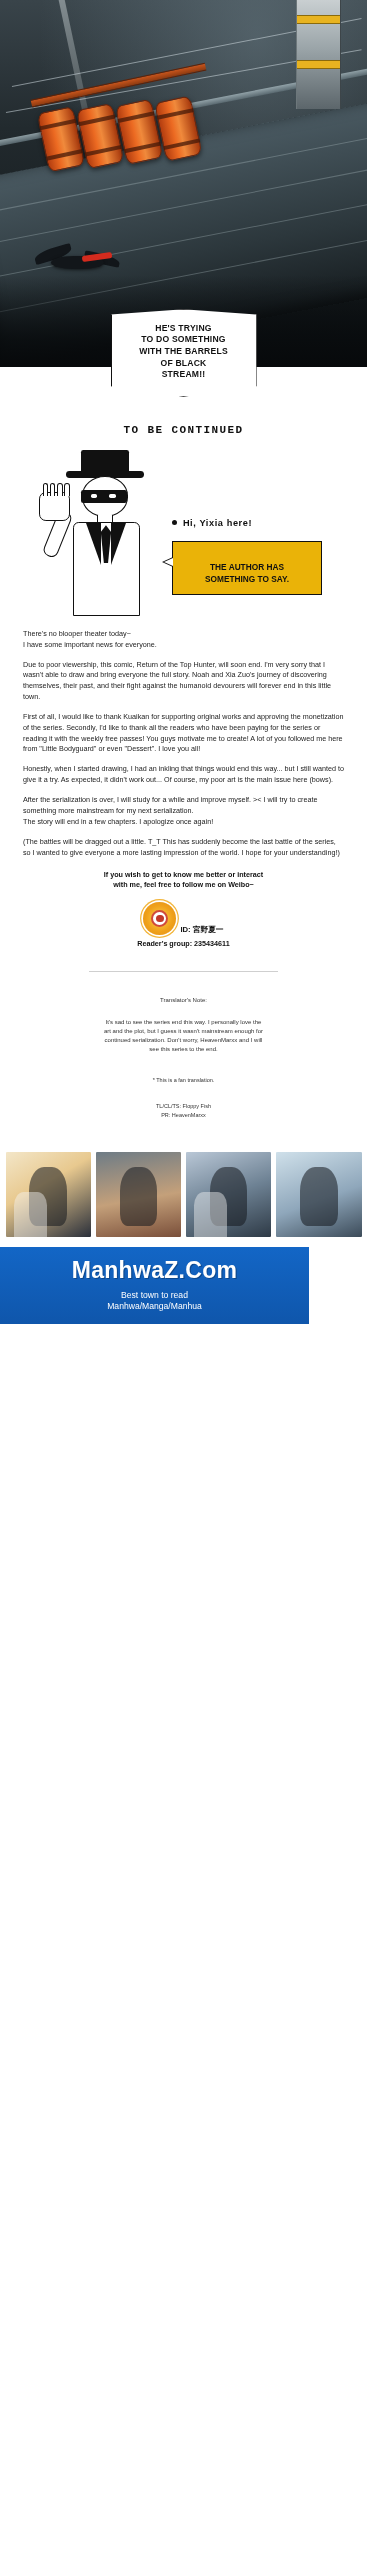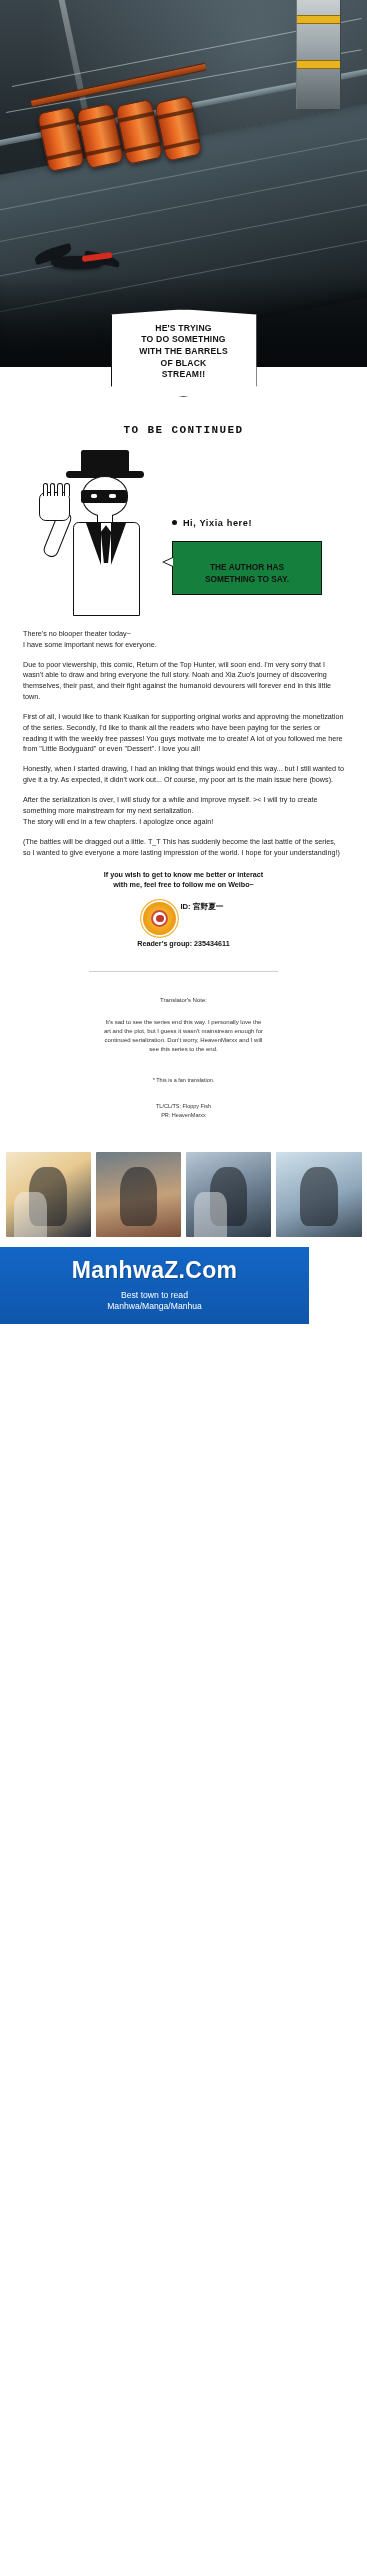--- a/index.html
+++ b/index.html
@@ -242,21 +242,21 @@
     position:absolute; left: 172px; top: 68px;
     font-size: 9.2px; font-weight: 700; letter-spacing: 0.6px;
   }
   .hi-line .dot {
     display:inline-block; width: 5.2px; height: 5.2px; background:#111;
     border-radius: 50%; margin-right: 5.7px; vertical-align: 1.1px;
   }
   .author-bubble {
     position:absolute; left: 172px; top: 91px;
     width: 150px;
-    border: 1.7px solid #111; background:#15803d;
+    border: 1.7px solid #111; background:#eab308;
     padding: 9.2px 6.9px;
     font-weight: 700; font-size: 8.3px; line-height: 1.35;
     text-align:center;
     white-space: pre-line;
   }
   .author-bubble:after {
     content:"";
     position:absolute; left: -11.5px; top: 15px;
     width: 0; height:0;
     border-style: solid;
@@ -283,21 +283,21 @@
   }
   .letter p { margin-bottom: 9.2px; white-space: pre-line; }
 
   
   .follow-head {
     width: 321px; margin: 11.5px auto 0 auto;
     text-align:center; font-weight: 700; font-size: 7.2px; line-height:1.45;
     white-space: pre-line;
   }
   .weibo-row {
-    display:flex; align-items:flex-start; justify-content:center;
+    display:flex; align-items:flex-end; justify-content:center;
     gap: 4px; margin: 11.5px 0 3.4px 0;
   }
   .weibo-icon {
     position:relative;
     width: 33px; height: 33px; border-radius: 50%;
     background: radial-gradient(circle at 50% 50%, #ffd34d 0%, #f0a21b 55%, #e08a12 100%);
     display:flex; align-items:center; justify-content:center;
     box-shadow: 0 0 0 1.7px #fff, 0 0 0 2.9px #f2b53a;
   }
   .weibo-eye {

